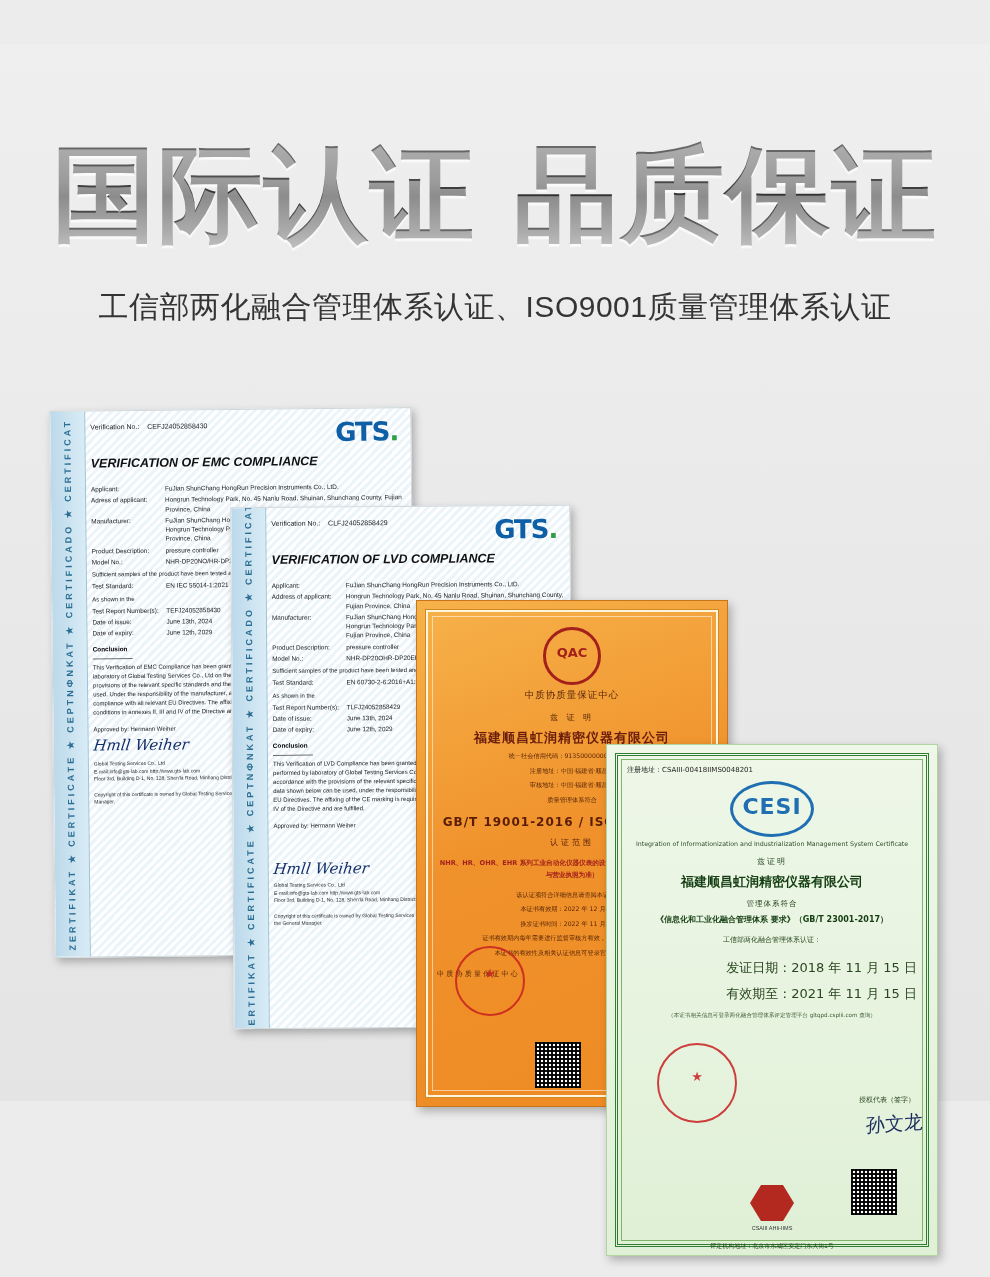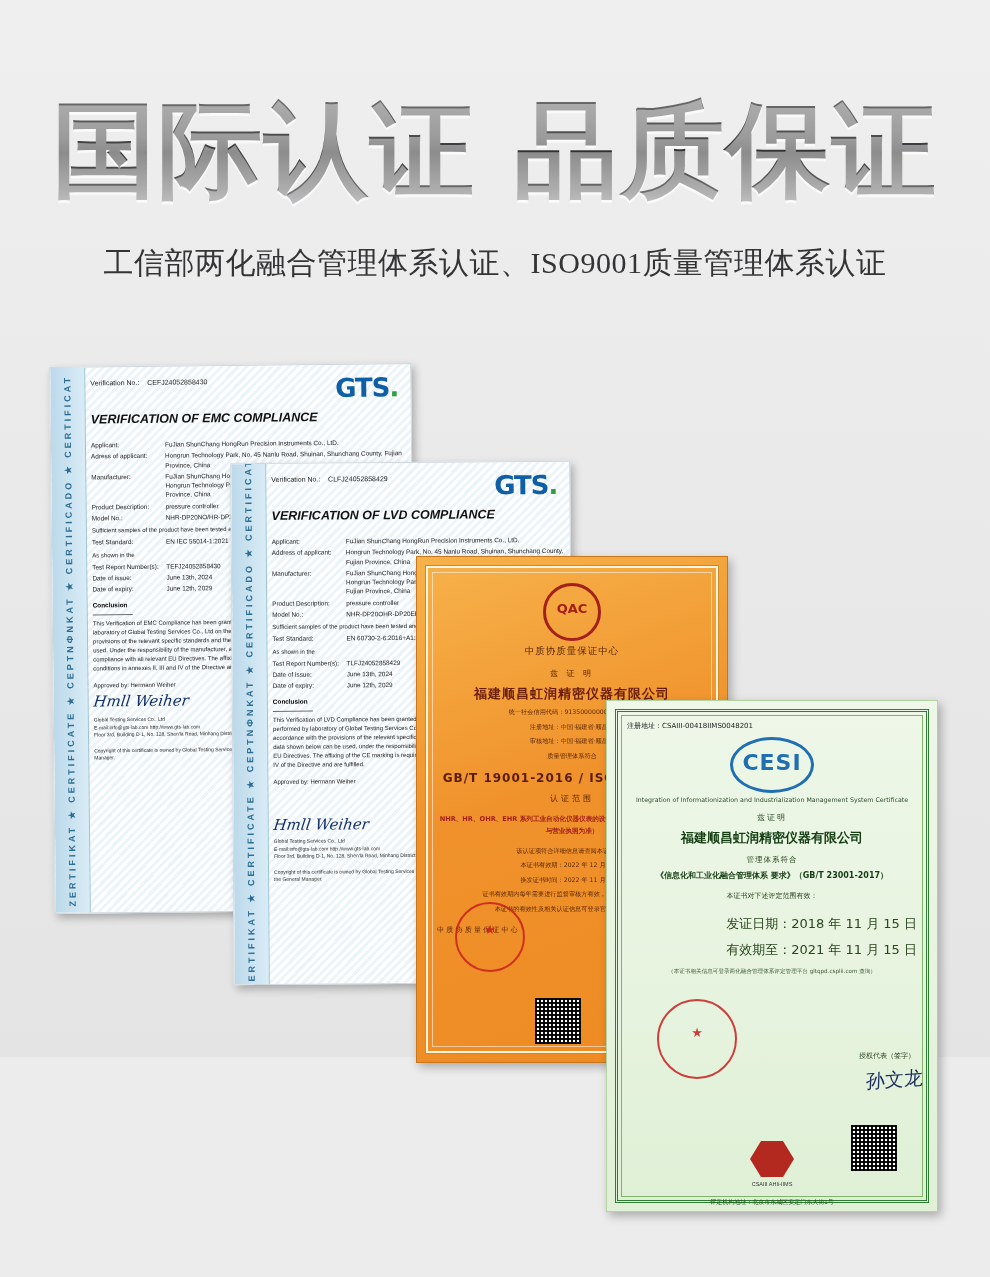--- a/index.html
+++ b/index.html
@@ -12,20 +12,21 @@
     background: #ececed;
     font-family: "Liberation Sans", sans-serif;
     overflow: hidden;
     position: relative;
   }
   .page {
     position: relative;
     width: 990px;
     height: 1057px;
     background: linear-gradient(180deg, #efefef 0%, #e8e8e9 60%, #e4e4e5 100%);
+    margin-top: 44px;
   }
 
   
   .headline {
     position: absolute;
     top: 96px;
     left: 0;
     width: 990px;
     text-align: center;
     font-family: "DejaVu Sans", sans-serif;
@@ -55,21 +56,21 @@
     color: rgba(255,255,255,0.55);
     white-space: nowrap;
     z-index: 0;
   }
   .sub1 {
     position: absolute;
     top: 243px;
     left: 0;
     width: 990px;
     text-align: center;
-    font-family: Liberation Serif, serif;
+    font-family: Liberation Sans, sans-serif;
     font-size: 30px;
     color: #343436;
     letter-spacing: 0.5px;
   }
   .sub2 {
     position: absolute;
     top: 305px;
     left: 0;
     width: 990px;
     text-align: center;
@@ -530,21 +531,21 @@
     <div class="cesi-content">
       <div class="cesi-no">
         <span>注册地址：</span><span>CSAIII-00418IIMS0048201</span>
       </div>
       <div class="cesi-logo"><span>CESI</span></div>
       <div class="cesi-sub">Integration of Informationization and Industrialization Management System Certificate</div>
       <div class="cesi-hdr">兹证明</div>
       <div class="cesi-company">福建顺昌虹润精密仪器有限公司</div>
       <div class="cesi-l">管理体系符合</div>
       <div class="cesi-std">《信息化和工业化融合管理体系 要求》（GB/T 23001-2017）</div>
-      <div class="cesi-p">本证书对下述评定范围有效：</div>
+      <div class="cesi-p">工信部两化融合管理体系认证：</div>
       <div class="cesi-date">发证日期：2018 年 11 月 15 日</div>
       <div class="cesi-date" style="margin-top:2px;">有效期至：2021 年 11 月 15 日</div>
       <div class="cesi-note">（本证书相关信息可登录两化融合管理体系评定管理平台 gltqpd.csplii.com 查询）</div>
     </div>
     <div class="cesi-signlabel">授权代表（签字）</div>
     <div class="cesi-sign">孙文龙</div>
     <div class="stamp" style="left:50px; bottom:132px; width:76px; height:76px;">
       <span class="star" style="margin-top:24px;">★</span>
     </div>
     <div class="qrc" style="right:40px; bottom:40px; width:46px; height:46px;"></div>

